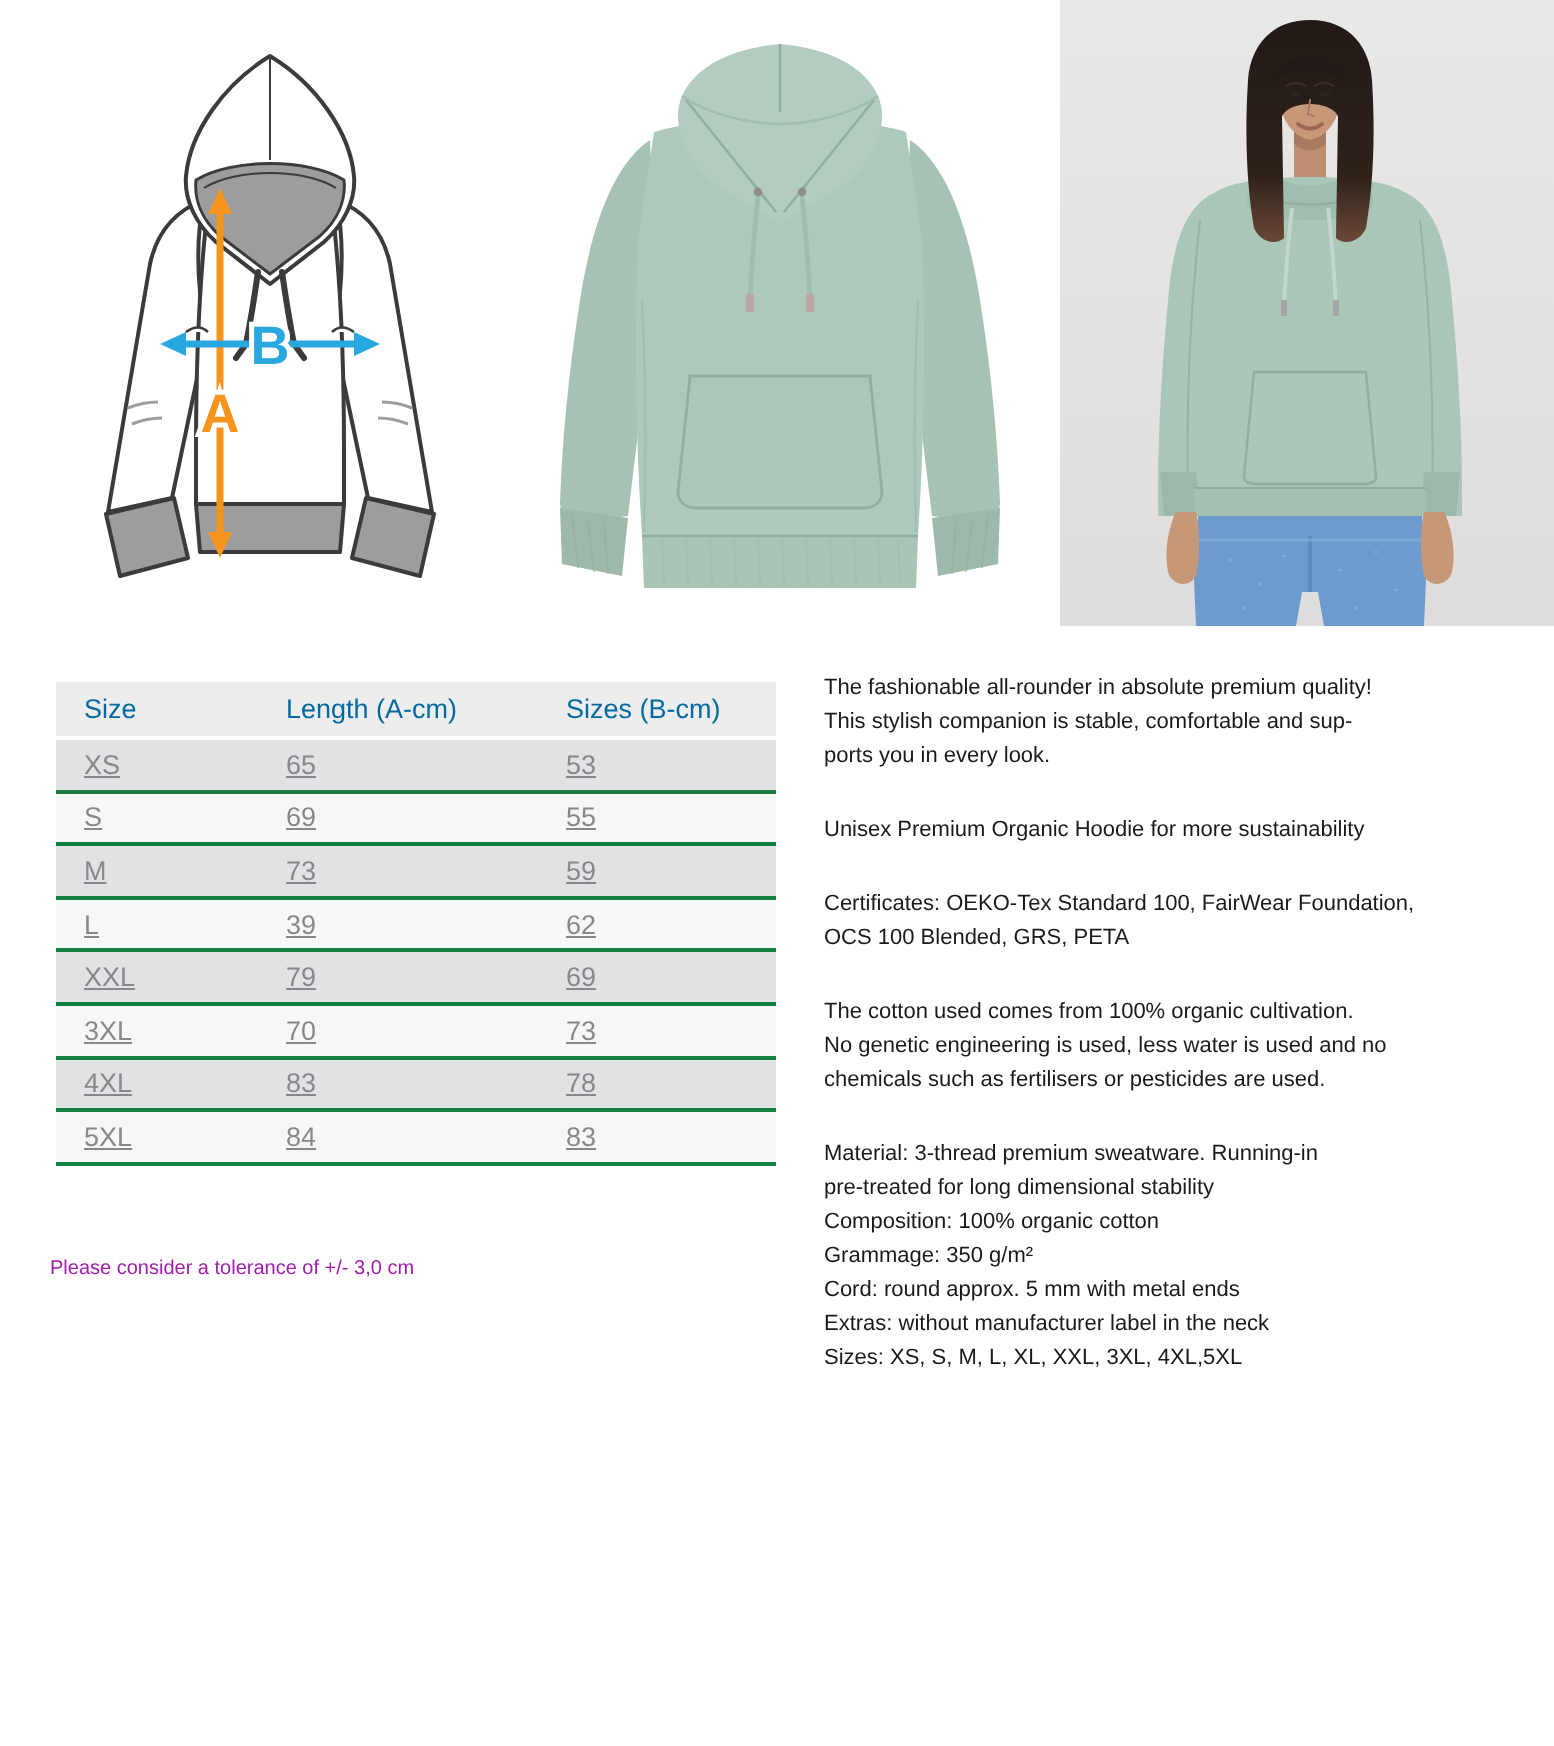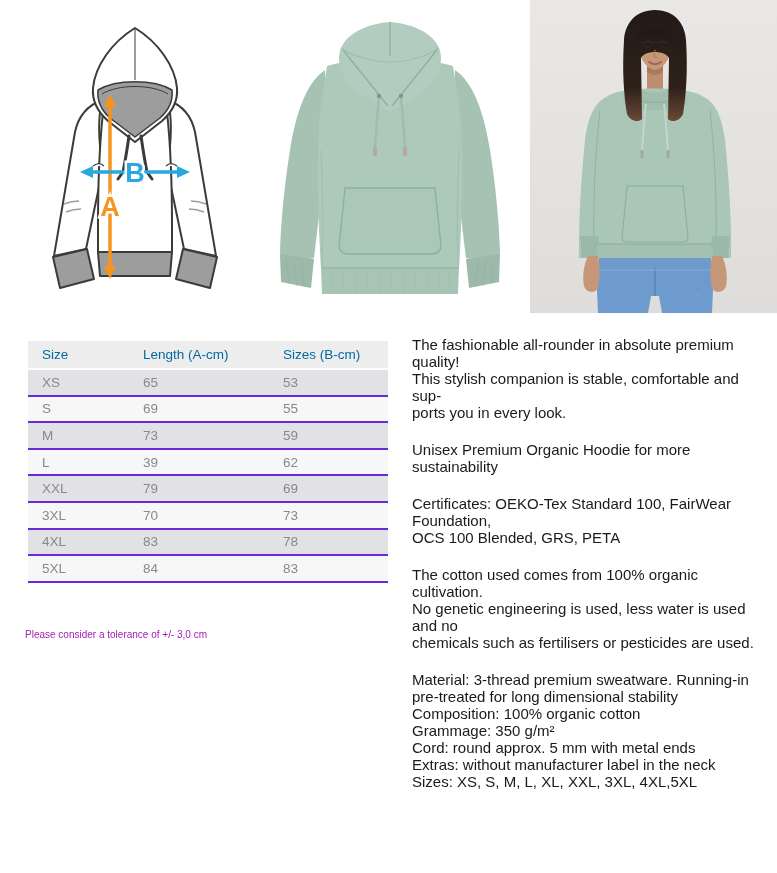--- a/index.html
+++ b/index.html
@@ -11,29 +11,29 @@
   #diagram-box{left:40px;top:20px;width:190px;height:280px;}
   #flatlay-box{left:265px;top:0px;width:250px;height:320px;}
   #model-box{left:530px;top:0px;width:247px;height:313px;}
 
   
   .size-table-wrap{position:absolute;left:28px;top:341px;width:360px;}
   table.size-table{border-collapse:collapse;width:360px;table-layout:fixed;
     font-size:13.5px;color:#88888C;}
   table.size-table th{background:#EDEDEE;color:#0369a1;font-weight:400;text-align:left;
     height:27px;padding:0 0 0 14px;border-bottom:2px solid #fff;}
-  table.size-table td{height:24.6px;padding:0 0 0 14px;border-bottom:2px solid #6d28d9;}
+  table.size-table td{height:24.6px;padding:0 0 0 14px;border-bottom:2px solid #15803d;text-decoration:underline;}
   table.size-table tbody tr:nth-child(odd) td{background:#E2E2E4;}
   table.size-table tbody tr:nth-child(even) td{background:#F7F7F8;}
   col.c1{width:101px;} col.c2{width:140px;} col.c3{width:119px;}
 
   .tolerance{position:absolute;left:25px;top:629px;font-size:10px;color:#a21caf;}
 
   
-  .description{position:absolute;left:412px;top:336px;width:358px;font-size:15px;
+  .description{position:absolute;left:412px;top:336px;width:358px;font-size:11px;
     line-height:17px;color:#1A1A1A;}
   .description p{margin:0 0 20px 0;white-space:pre-line;}
 </style>
 </head>
 <body>
 
 <div class="page">
 
   <div class="img-box" id="diagram-box">
     <svg width="190" height="280" viewBox="0 0 190 280">

